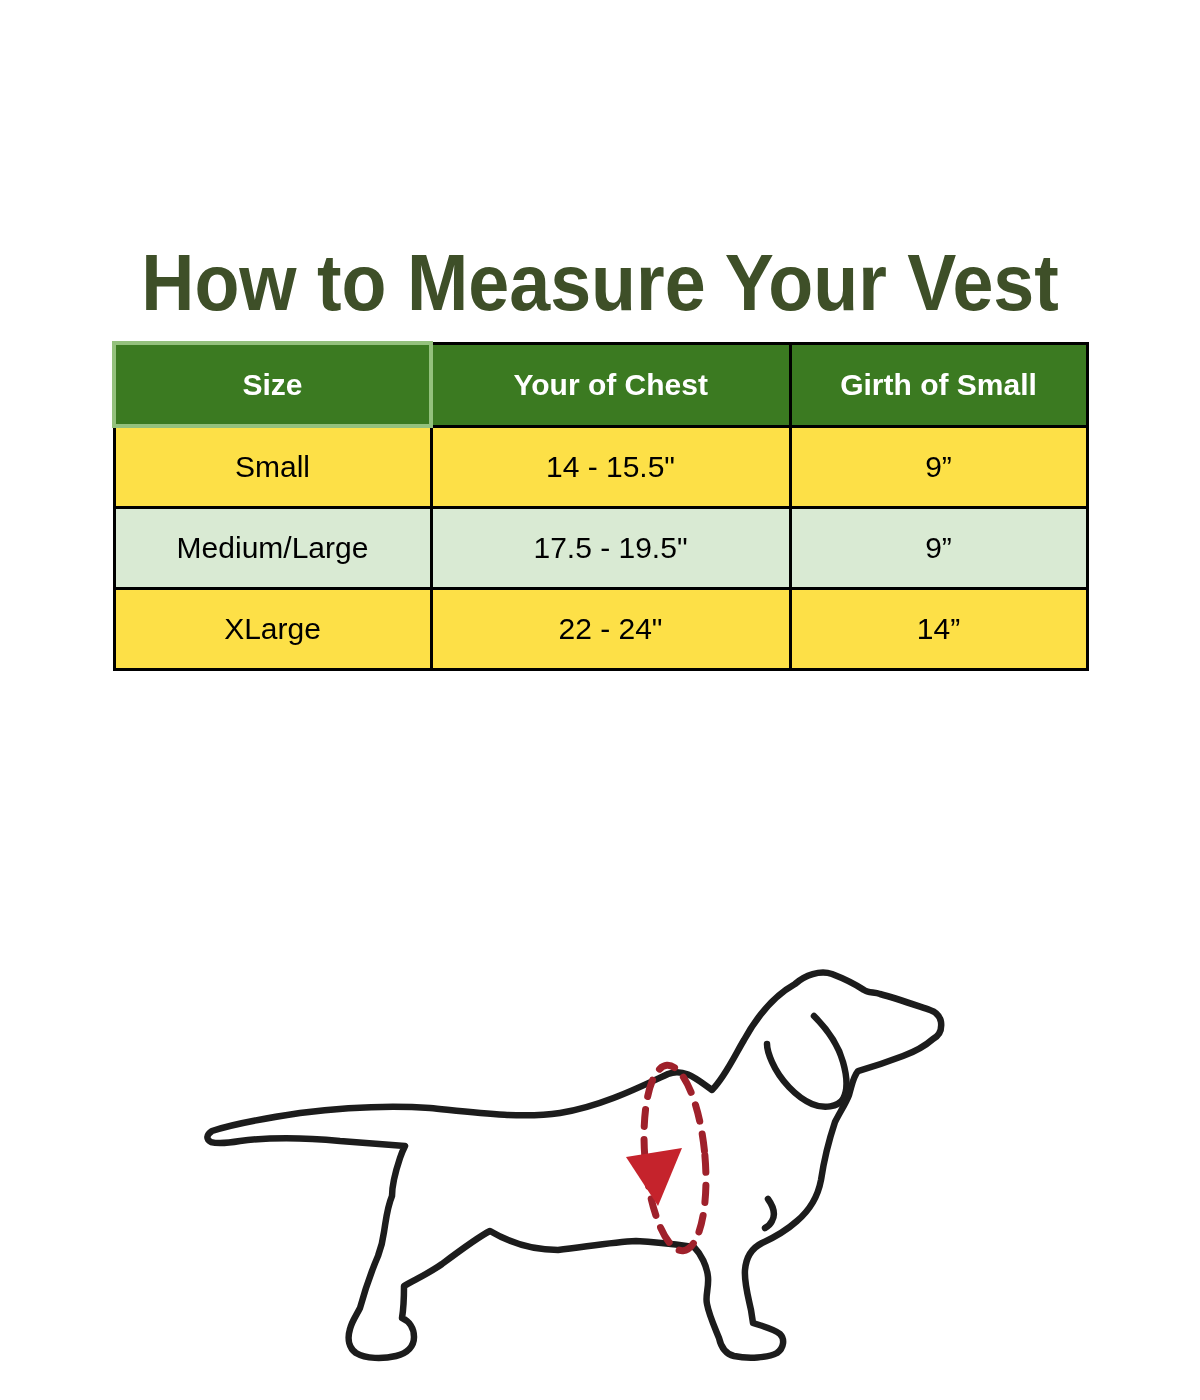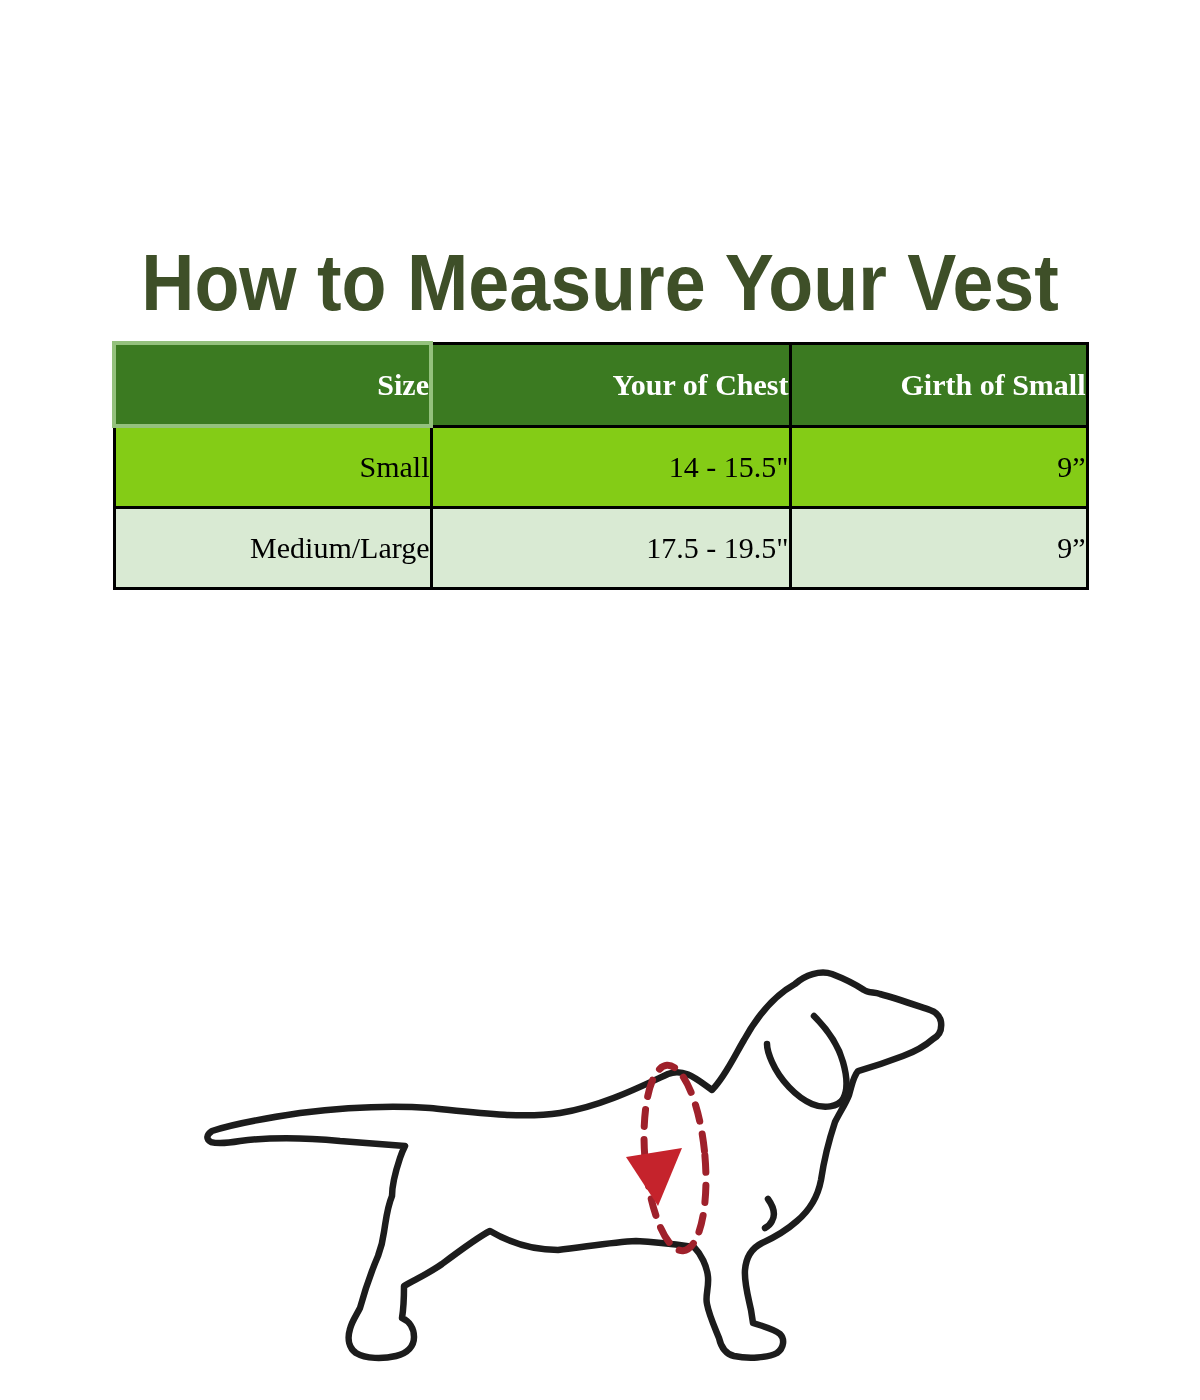--- a/index.html
+++ b/index.html
@@ -14,33 +14,33 @@
     color:#3e4f28;letter-spacing:0;
     transform:scaleX(0.92);transform-origin:600px 50%;
     white-space:nowrap;
   }
   table.size-table{
     position:absolute;left:112px;top:341px;width:973px;
     border-collapse:collapse;table-layout:fixed;
     border:3px solid #000000;
   }
   .size-table th,.size-table td{
-    border:3px solid #000000;text-align:right;vertical-align:middle;
-    padding:0;font-family:Liberation Serif, serif;
+    border:3px solid #000000;text-align:center;vertical-align:middle;
+    padding:0;font-family:Liberation Sans, sans-serif;
   }
   .size-table thead tr{height:83px;}
   .size-table tbody tr{height:81px;}
   .size-table th{
     background:#3b7a21;color:#ffffff;font-size:30px;font-weight:700;
   }
   .size-table th.highlight{
     border:4px solid #94c17d;
   }
   .size-table td{
-    background:#84cc16;color:#000000;font-size:30px;font-weight:400;
+    background:#fde047;color:#000000;font-size:30px;font-weight:400;
   }
   .size-table tbody tr:nth-child(even) td{
     background:#d9ead3;
   }
   .dog-figure{
     position:absolute;left:185px;top:950px;width:810px;height:450px;
   }
 </style>
 </head>
 <body>
@@ -63,20 +63,25 @@
   <tbody>
     <tr>
       <td>Small</td>
       <td>14 - 15.5"</td>
       <td>9”</td>
     </tr>
     <tr>
       <td>Medium/Large</td>
       <td>17.5 - 19.5"</td>
       <td>9”</td>
+    </tr>
+    <tr>
+      <td>XLarge</td>
+      <td>22 - 24"</td>
+      <td>14”</td>
     </tr>
   </tbody>
 </table>
 
 <svg class="dog-figure" viewBox="185 950 810 450" xmlns="http://www.w3.org/2000/svg">
 
   <path fill="#ffffff" stroke="#1c1c1c" stroke-width="6.5" stroke-linejoin="round" stroke-linecap="round" d="M 212 1131
        C 230 1125 260 1119 300 1113
        C 340 1108 390 1105 430 1108
        C 470 1112 520 1119 560 1113

